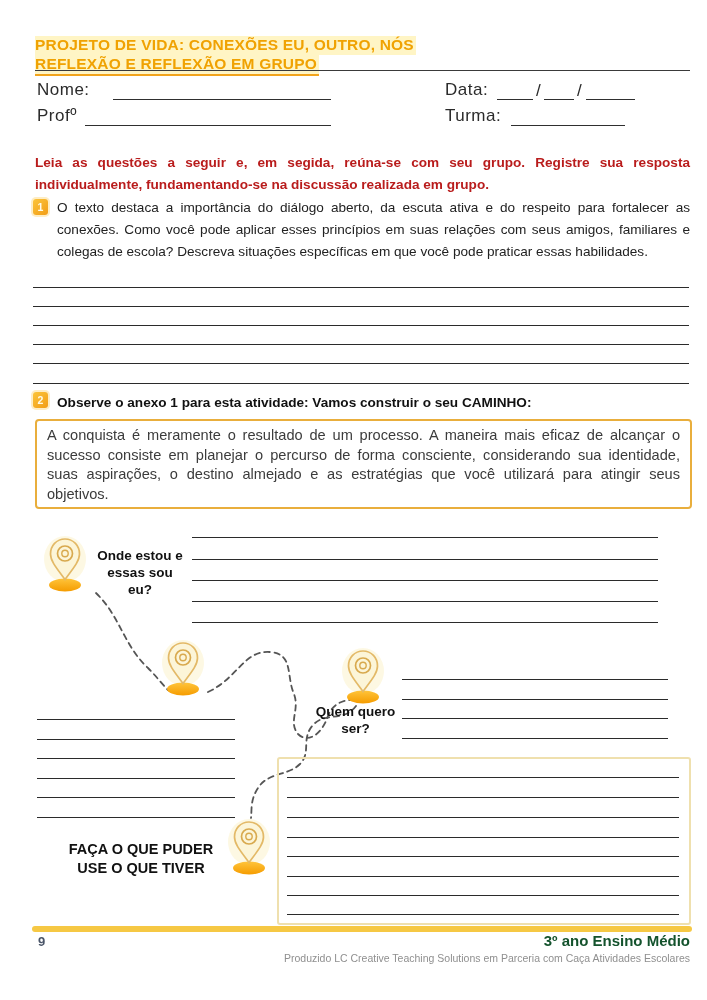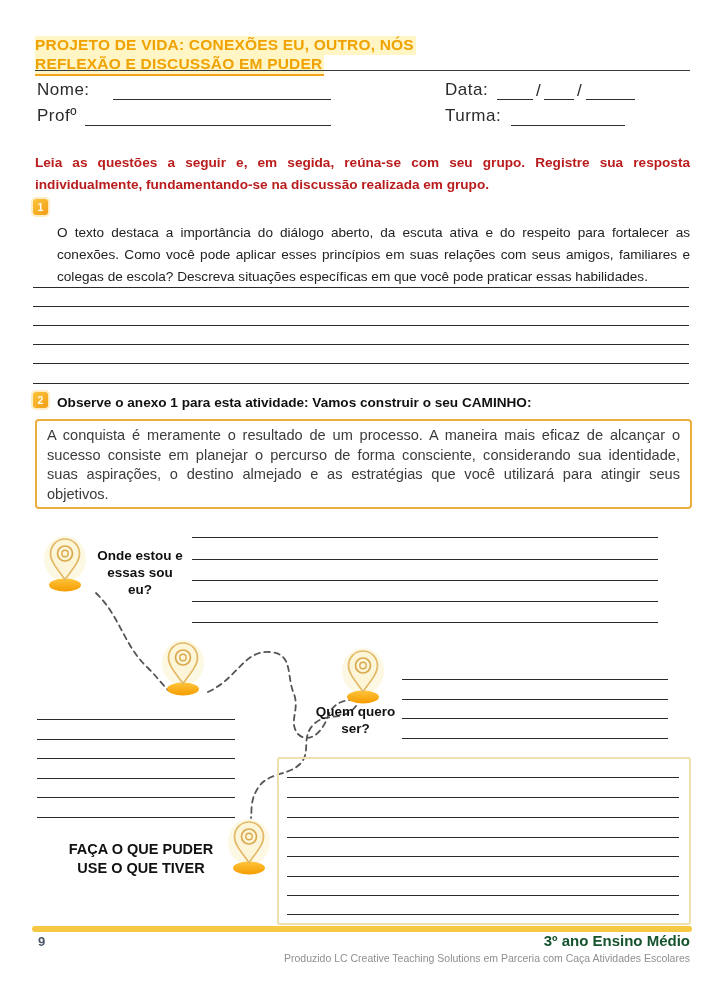--- a/index.html
+++ b/index.html
@@ -17,21 +17,21 @@
   .title-2 .hl { border-bottom:2.5px solid #F2A41C; }
   .header-rule { position:absolute; left:35px; top:70px; width:655px; border-top:1.6px solid #3a3a3a; }
   
   .fld { position:absolute; font-size:17px; letter-spacing:0.5px; color:#2b2b2b; }
   .fill-line { position:absolute; border-top:1.6px solid #2f2f2f; height:0; }
   
   .intro { position:absolute; left:35px; top:152px; width:655px; font-size:13.6px;
     font-weight:bold; line-height:21.5px; text-align:justify; color:#b91c1c; }
   .qtext { position:absolute; left:57px; width:633px; font-size:13.6px;
     line-height:22px; text-align:justify; color:#222; }
-  .q1 { top:197px;margin-top:25px; }
+  .q1 { top:197px; }
   .q2 { top:392px; font-weight:bold; color:#111; }
   .qbadge { position:absolute; left:33px; width:15px; height:16px; border-radius:3px;
     background:linear-gradient(140deg,#FBC43A,#F29D17); color:#fffbe8;
     font-size:10.5px; font-weight:bold; text-align:center; line-height:16px;
     box-shadow:0 0 0 2px rgba(251,196,58,0.30); }
   .qbadge-1 { top:199px; }
   .qbadge-2 { top:392px; }
   .rule { position:absolute; border-top:1.4px solid #2b2b2b; height:0; }
   
   .quote-box { position:absolute; left:35px; top:419px; width:633px; height:76px;
@@ -68,21 +68,21 @@
         <ellipse cx="23" cy="26" rx="21" ry="23" fill="#FAEFC2" opacity="0.45"></ellipse>
         <ellipse cx="23" cy="52" rx="16" ry="6.5" fill="url(#baseGrad)"></ellipse>
         <path d="M23 6 C14.5 6 8.5 12.8 8.5 21 C8.5 28 14 34.5 23 46.5 C32 34.5 37.5 28 37.5 21 C37.5 12.8 31.5 6 23 6 Z" fill="#FCF5D8" stroke="#E3B967" stroke-width="1.7"></path>
         <circle cx="23" cy="20.5" r="7.5" fill="none" stroke="#D8A94E" stroke-width="1.7"></circle>
         <circle cx="23" cy="20.5" r="3.2" fill="none" stroke="#D8A94E" stroke-width="1.4"></circle>
       </g>
     </defs>
   </svg>
 
   <div class="title-line title-1"><span class="hl">PROJETO DE VIDA: CONEXÕES EU, OUTRO, NÓS</span></div>
-  <div class="title-line title-2"><span class="hl">REFLEXÃO E DISCUSSÃO EM PUDER</span></div>
+  <div class="title-line title-2"><span class="hl">REFLEXÃO E REFLEXÃO EM GRUPO</span></div>
   <div class="header-rule"></div>
 
   <div class="fld" style="left:37px; top:80px;">Nome:</div>
   <div class="fill-line" style="left:113px; top:99px; width:218px;"></div>
   <div class="fld" style="left:37px; top:106px;">Profº</div>
   <div class="fill-line" style="left:85px; top:125px; width:246px;"></div>
 
   <div class="fld" style="left:445px; top:80px;">Data:</div>
   <div class="fill-line" style="left:497px; top:99px; width:36px;"></div>
   <div class="fld" style="left:536px; top:81px;">/</div>

